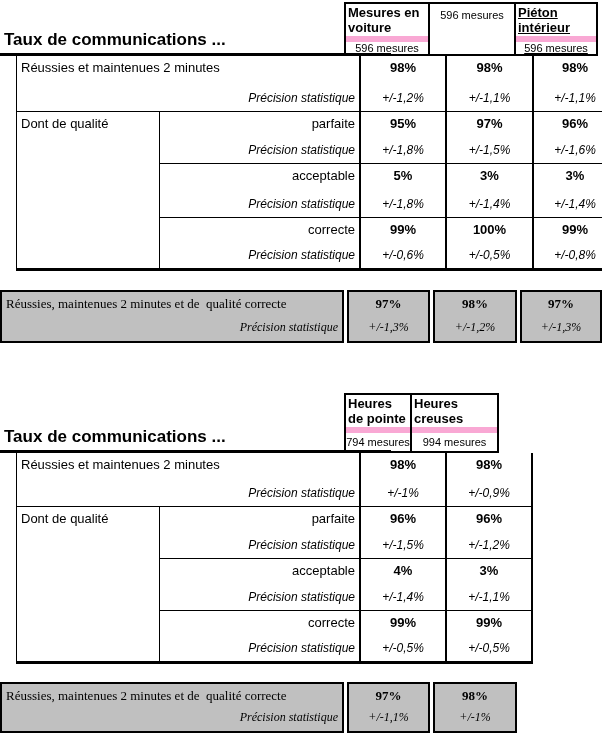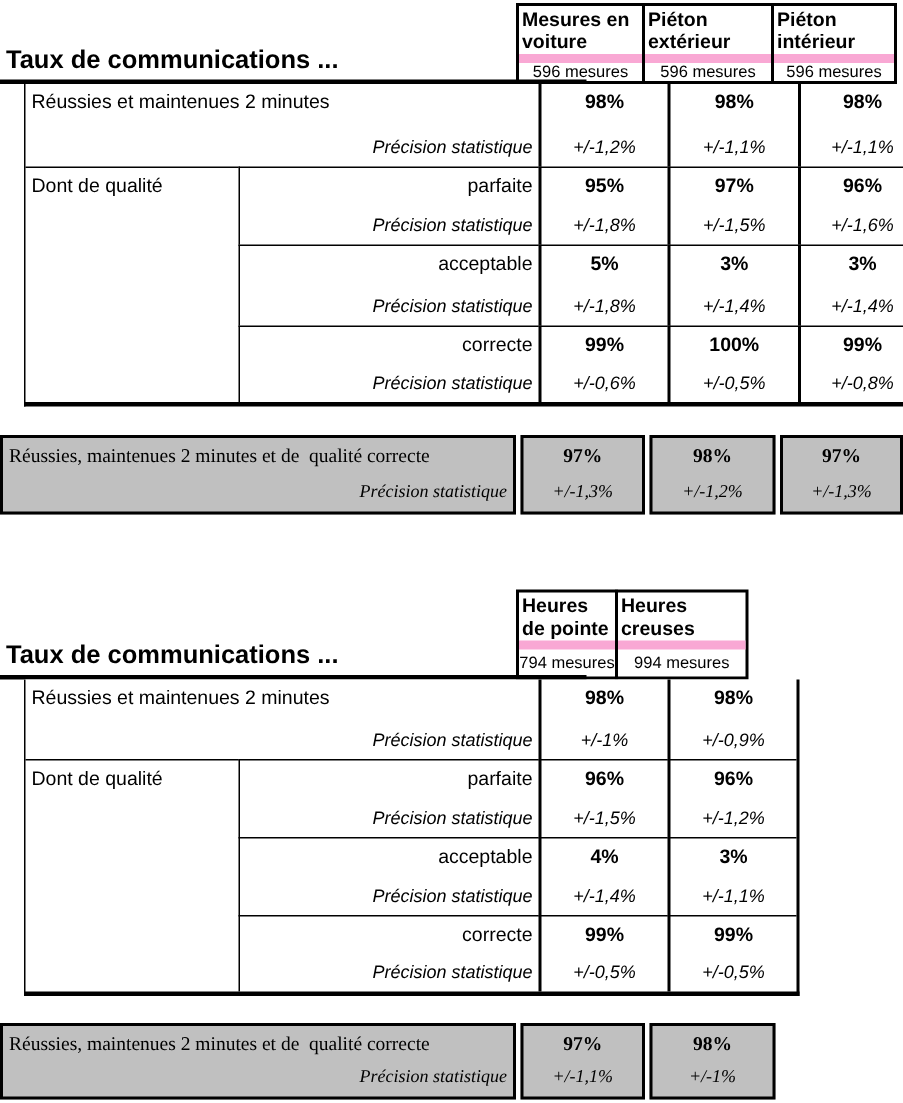--- a/index.html
+++ b/index.html
@@ -46,24 +46,23 @@
 <body>
 
 <div class="canvas">
 
   <div class="hdr" style="left:344px;top:2px;height:54px;">
     <div class="hdr-col" style="width:86px;">
       <div class="hdr-name">Mesures en voiture</div>
       <div class="hdr-meas hm1">596 mesures</div>
     </div>
     <div class="hdr-col" style="width:88px;">
-      <div class="hdr-name">Piéton extérieur</div>
       <div class="hdr-meas hm1">596 mesures</div>
     </div>
-    <div class="hdr-col" style="width:84px;">
+    <div class="hdr-col" style="width:84px;text-decoration:underline;">
       <div class="hdr-name">Piéton intérieur</div>
       <div class="hdr-meas hm1">596 mesures</div>
     </div>
   </div>
 
   <div class="sec-title" style="top:26px;">Taux de communications ...</div>
 
   <div class="grid grid1">
 
     <div class="cell" style="grid-column:1/3;grid-row:1;">

